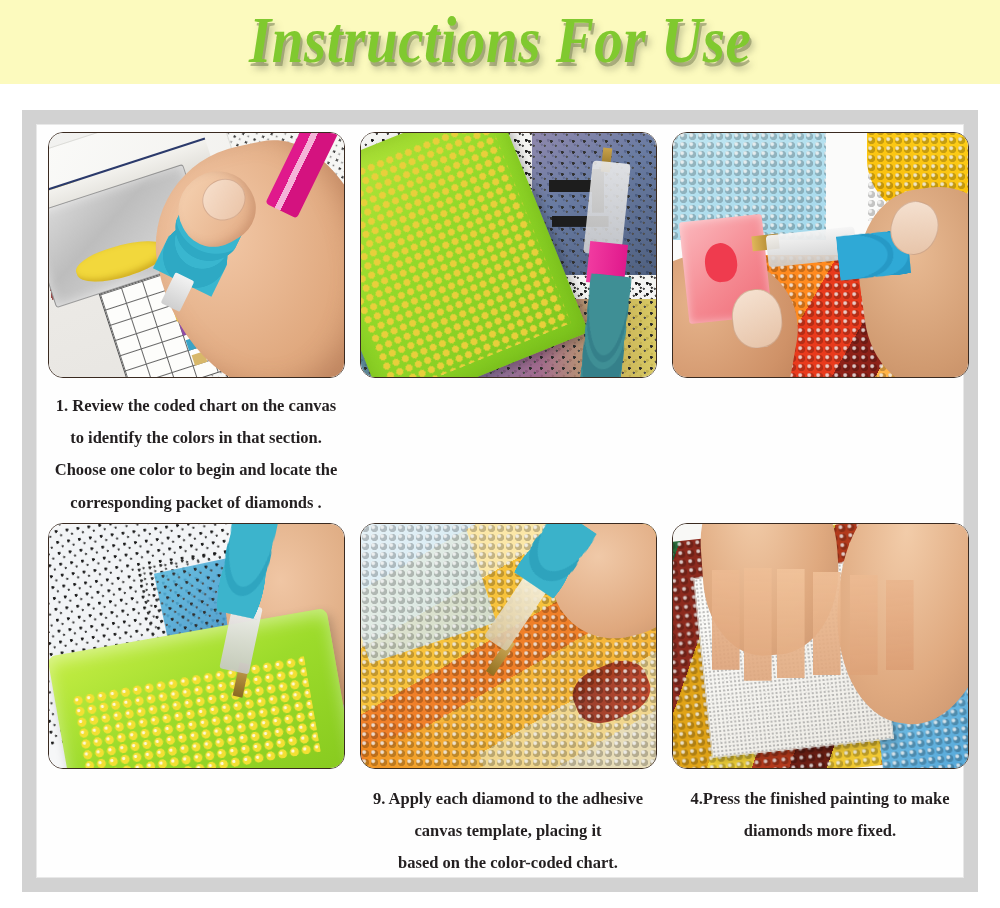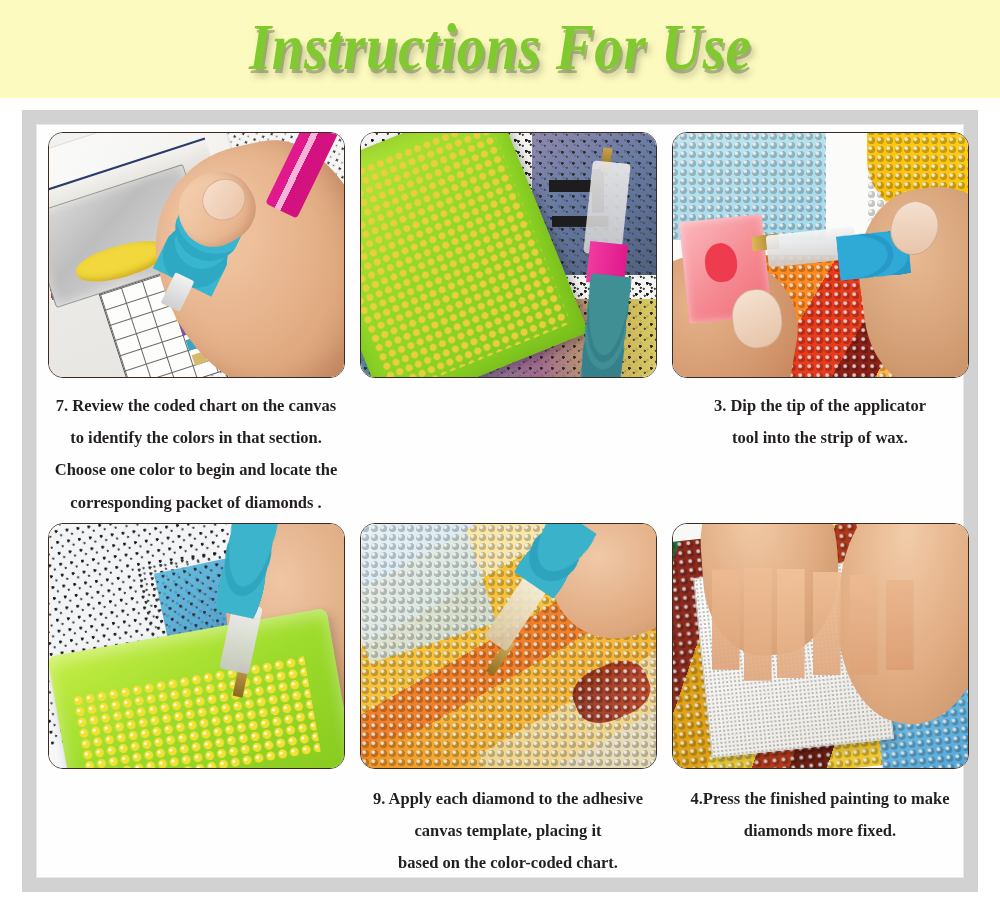--- a/index.html
+++ b/index.html
@@ -6,21 +6,21 @@
   html, body {
     width: 1000px; height: 908px;
     background: #ffffff;
     font-family: "Liberation Serif", serif;
     overflow: hidden;
   }
 
   
   .banner {
     width: 1000px;
-    height: 98px;
+    height: 84px;
     background: #fcfabe;
     display: flex;
     align-items: center;
     justify-content: center;
     position: relative;
   }
   .banner-title {
     font-family: "Liberation Serif", "DejaVu Serif", serif;
     font-weight: 700;
     font-style: italic;
@@ -578,21 +578,21 @@
             <div class="p1-swatch" style="left:47%;top:84%;background:#3aa3c6;"></div>
             <div class="p1-swatch" style="left:49%;top:90%;background:#d8b86a;"></div>
             <div class="p1-hand"></div>
             <div class="p1-pen"></div>
             <div class="p1-grip"></div>
             <div class="p1-tip"></div>
             <div class="p1-thumb"></div>
             <div class="p1-nail"></div>
           </div>
         </div>
-        <div class="caption">7. Review the coded chart on the canvas
+        <div class="caption">1. Review the coded chart on the canvas
 to identify the colors in that section.
 Choose one color to begin and locate the
 corresponding packet of diamonds .</div>
       </div>
 
       <div class="cell cell-r1">
         <div class="photo">
           <div class="photo-inner">
             <div class="p2-bg"></div>
             <div class="p2-canvas">
@@ -633,22 +633,20 @@
             <div class="p3-hand-r"></div>
             <div class="p3-wax"></div>
             <div class="p3-waxdot"></div>
             <div class="p3-nail-l"></div>
             <div class="p3-pentip"></div>
             <div class="p3-pen"></div>
             <div class="p3-grip"></div>
             <div class="p3-nail-r"></div>
           </div>
         </div>
-        <div class="caption">3. Dip the tip of the applicator
-tool into the strip of wax.</div>
       </div>
 
       <div class="cell cell-r2">
         <div class="photo">
           <div class="photo-inner">
             <div class="p4-bg"></div>
             <div class="p4-chart">
                 <div class="canvas-symbols"></div>
               </div>
             <div class="p4-blueband">

